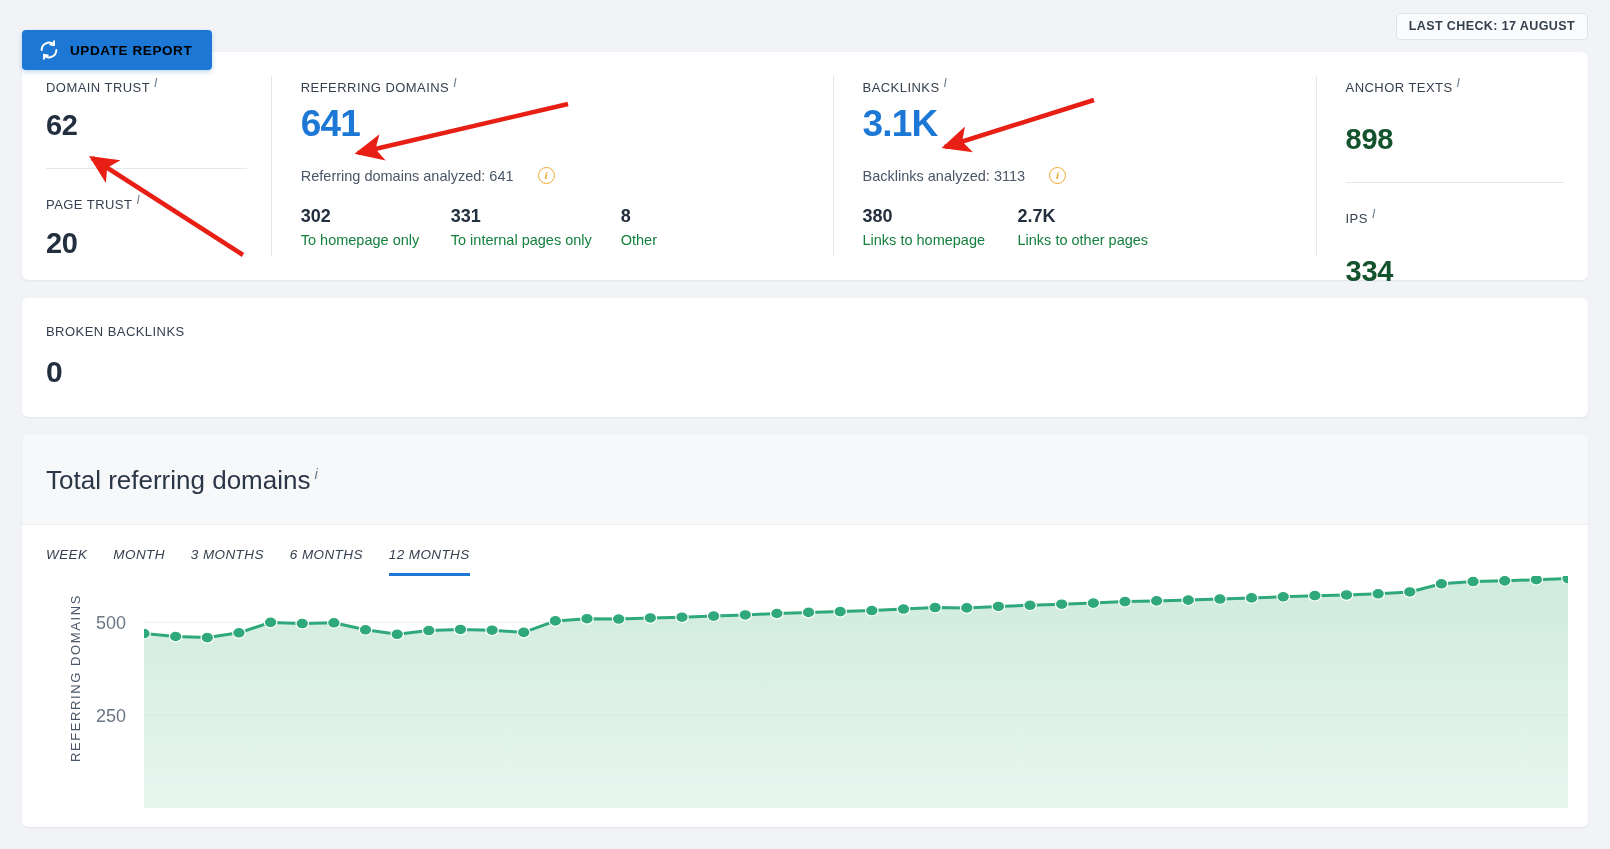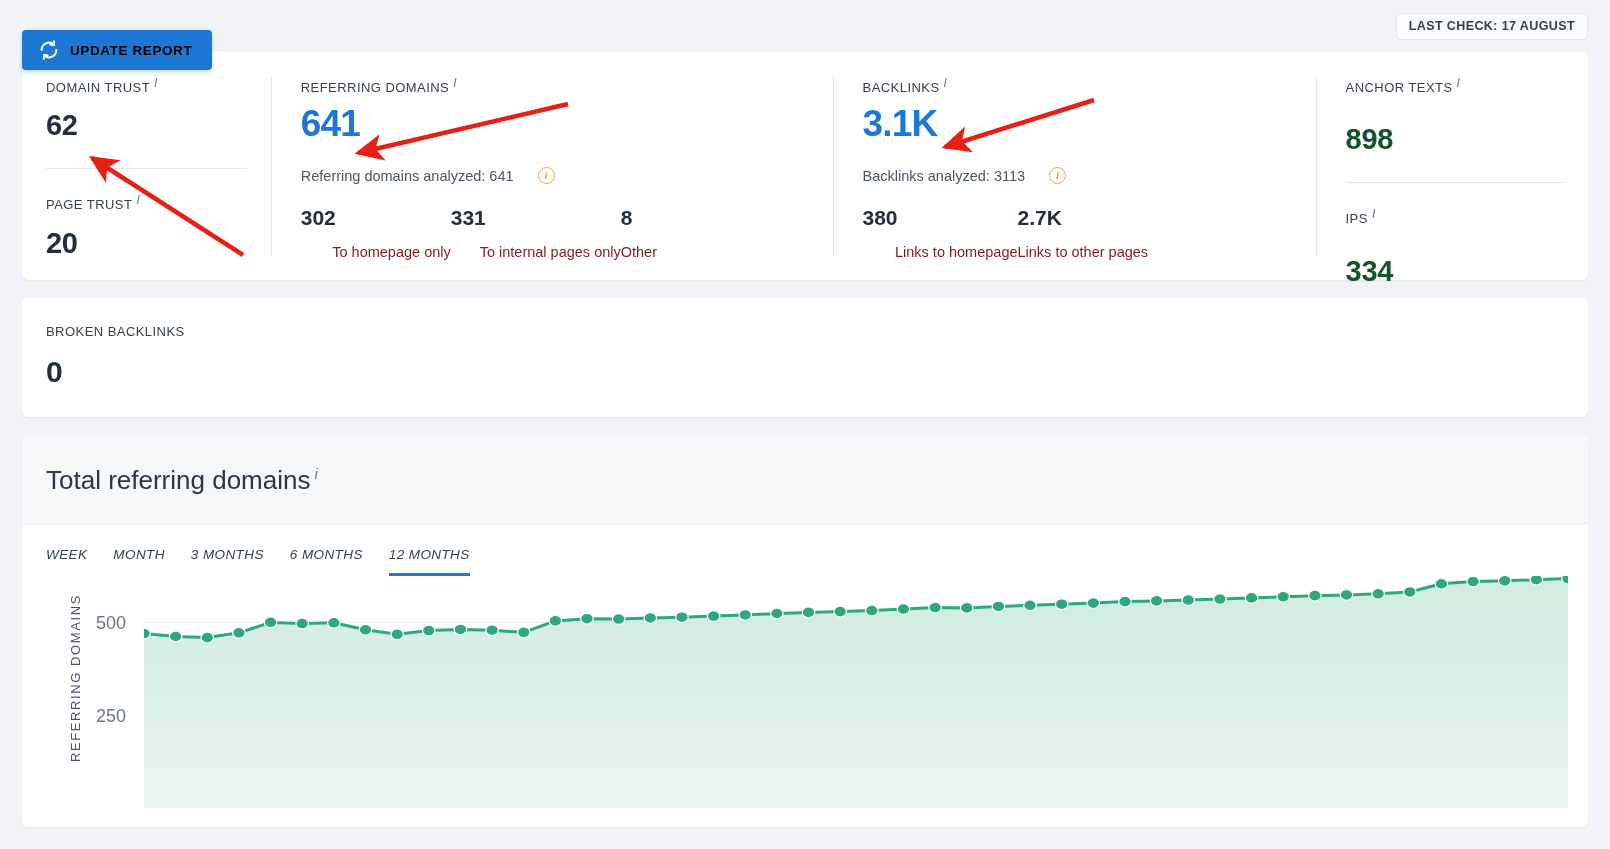--- a/index.html
+++ b/index.html
@@ -98,22 +98,22 @@
     display: inline-flex; align-items: center; justify-content: center;
     width: 17px; height: 17px; border-radius: 50%;
     border: 1.4px solid #f0a72b; color: #f0a72b;
     font-size: 11px; font-style: italic; font-weight: bold;
     font-family: "Liberation Serif", serif;
     cursor: pointer; line-height: 1;
   }
 
   .subrow { display: flex; margin-top: 22px; }
   .sub { }
-  .sub-num { font-size: 21px; font-weight: bold; color: #232f3e; }
-  .sub-lbl { font-size: 14.5px; color: #7f1d1d; margin-top: 14px; text-align: right; }
+  .sub-num { font-size: 18px; font-weight: bold; color: #232f3e; }
+  .sub-lbl { font-size: 14.5px; color: #15803d; margin-top: 5px; }
   .col-refdom .sub:nth-child(1) { width: 150px; }
   .col-refdom .sub:nth-child(2) { width: 170px; }
   .col-backl  .sub:nth-child(1) { width: 155px; }
 
   
   .broken { padding: 26px 24px 30px 24px; height: 119px; }
   .broken .val-dark { font-size: 30px; margin-top: 16px; }
 
   
   .chartcard { margin-bottom: 0; overflow: hidden; height: 392px; position: relative; }

